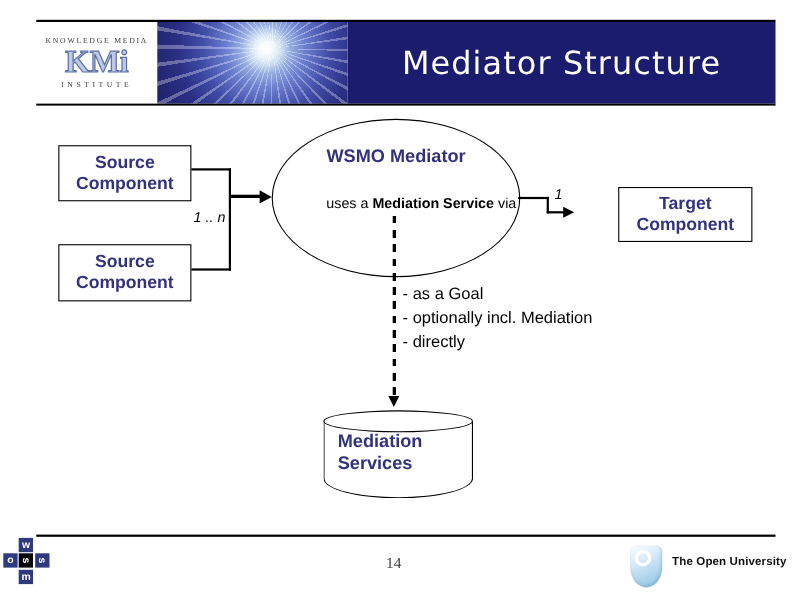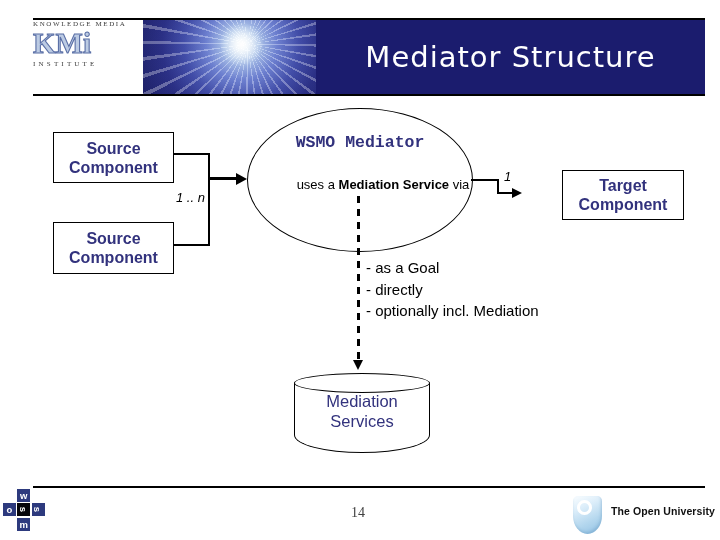--- a/index.html
+++ b/index.html
@@ -9,22 +9,22 @@
     font-family:"Liberation Sans", sans-serif;
   }
 
   
   #header {
     position:absolute; left:33px; top:18px; width:672px; height:78px;
     border-top:2px solid #000; border-bottom:2px solid #000;
     box-sizing:border-box; display:flex;
   }
   .kmi {
-    width:110px; background:#fff; 
-    padding-top:0; box-sizing:border-box;
+    width:110px; background:#fff; text-align:center;
+    padding-top:13px; box-sizing:border-box;
   }
   .kmi-top  { font-family:"Liberation Serif", serif; font-size:7px; letter-spacing:1.6px; color:#3c3c3c; }
   .kmi-main {
     font-family:"Liberation Serif", serif; font-weight:bold; font-size:29px; line-height:29px;
     color:#bccbe3; -webkit-text-stroke:1.1px #5a6fa6; margin-top:1px;
   }
   .kmi-bottom { font-family:"Liberation Serif", serif; font-size:7px; letter-spacing:3.2px; color:#3c3c3c; margin-top:2px; }
 
   .tunnel { width:173px; position:relative; overflow:hidden;
     background: radial-gradient(circle at 57% 33%, #ffffff 0%, #e9f7ff 5%, #b9d2f2 14%, #7286d6 32%, #4450ac 52%, #2c3187 72%, #1e2168 100%);
@@ -50,21 +50,21 @@
   }
   #src1   { left:53px;  top:132px; width:121px; height:51px; }
   #src2   { left:53px;  top:222px; width:121px; height:52px; }
   #target { left:523px; top:170px; width:122px; height:50px;margin-left:39px; }
 
   #ellipse {
     position:absolute; left:247px; top:108px; width:226px; height:144px;
     border:1.4px solid #000; border-radius:50%; background:#fff; box-sizing:border-box;
   }
   #ellipse-title { position:absolute; left:247px; top:133px; width:226px; text-align:center;
-    font-weight:bold; font-size:16.5px; color:#32327d;font-family:Liberation Mono, monospace; }
+    font-weight:bold; font-size:16.5px; color:#32327d; }
   #uses { position:absolute; left:247px; top:177px; width:272px; text-align:center;
     font-size:13px; color:#000; }
 
   .line { position:absolute; background:#000; }
   #ln-src1   { left:174px;   top:153px;   width:36px;  height:2.4px; }
   #ln-src2   { left:174px;   top:244px;   width:36px;  height:2.4px; }
   #ln-v      { left:207.5px; top:153px;   width:2.4px; height:93px; }
   #ln-arrow1 { left:209px;   top:177px;   width:28px;  height:3px; }
   #ln-out1   { left:471px;   top:178.5px; width:28px;  height:2.6px; }
   #ln-outv   { left:496.5px; top:178.5px; width:2.6px; height:15px; }
@@ -86,22 +86,22 @@
     background:repeating-linear-gradient(180deg, #000 0 7px, transparent 7px 13px); }
 
   #options { position:absolute; left:366px; top:257px; font-size:15px; line-height:21.5px; color:#000; }
 
   #cyl { position:absolute; left:294px; top:373px; width:136px; height:80px; }
   #cyl .cyl-top { position:absolute; left:0; top:0; width:136px; height:20px; background:#fff;
     border:1.4px solid #000; border-radius:50%; box-sizing:border-box; z-index:2; }
   #cyl .cyl-body { position:absolute; left:0; top:10px; width:136px; bottom:0; background:#fff;
     border:1.4px solid #000; border-top:none; box-sizing:border-box;
     border-radius:0 0 50% 50% / 0 0 18px 18px; z-index:1; }
-  #cyl .cyl-label { position:absolute; z-index:3; left:13px; top:18px; width:110px; text-align:center;
-    font-weight:normal; font-size:16.5px; line-height:20px; color:#32327d; }
+  #cyl .cyl-label { position:absolute; z-index:3; left:13px; top:18px; width:110px; text-align:left;
+    font-weight:bold; font-size:16.5px; line-height:20px; color:#32327d; }
 
   
   #footer-line { position:absolute; left:33px; top:486px; width:672px; height:1.6px; background:#000; }
 
   #wsmo { position:absolute; left:3px; top:489px; width:42px; height:42px; }
   .wcell { position:absolute; width:13px; height:13px; background:#2d3a7e; color:#fff;
     font-weight:bold; font-size:9.5px; line-height:13px; text-align:center; }
   .wcell.center { background:#05050a; }
   .wcell span { display:inline-block; }
   .rot { transform:rotate(90deg); }
@@ -158,22 +158,22 @@
 <div id="ah2" class="arr-r"></div>
 
 <div id="card-n" class="card">1 .. n</div>
 <div id="card-1" class="card">1</div>
 
 <div id="dash"></div>
 <div id="ah3" class="arr-d"></div>
 
 <div id="options">
   <div>- as a Goal</div>
+  <div>- optionally incl. Mediation</div>
   <div>- directly</div>
-  <div>- optionally incl. Mediation</div>
 </div>
 
 <div id="cyl">
   <div class="cyl-body"></div>
   <div class="cyl-top"></div>
   <div class="cyl-label">Mediation Services</div>
 </div>
 
 <div id="footer-line"></div>
 

